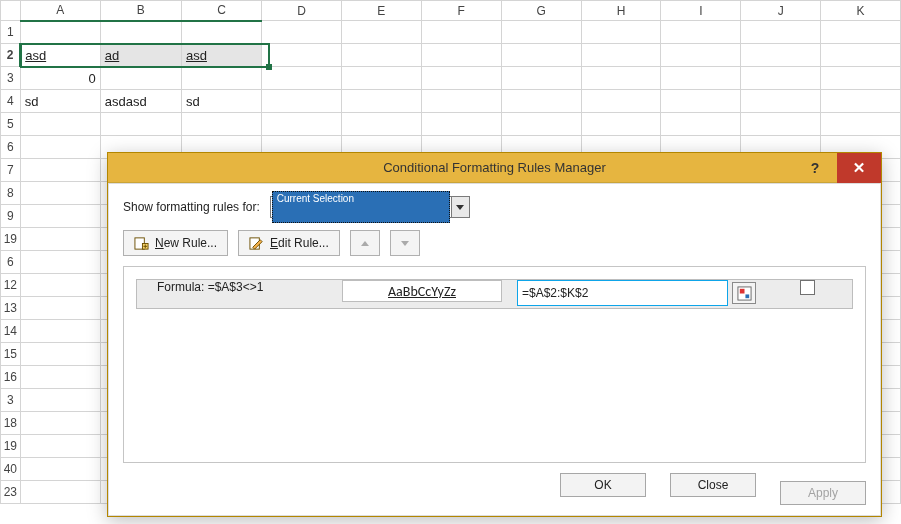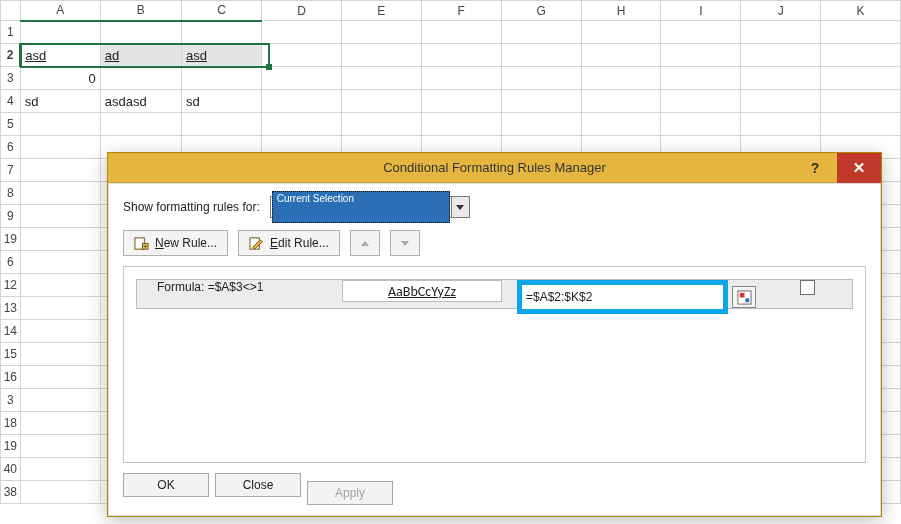--- a/index.html
+++ b/index.html
@@ -57,26 +57,26 @@
   .rh-rule { width: 190px; }
   .rh-format { width: 190px; }
   .rh-applies { flex: 1; }
   .rh-stop { width: 90px; text-align: center; }
 
   .rule-row { display: flex; align-items: flex-start; background: #ececec; border: 1px solid #bdbdbd; margin: 12px; height: 30px; }
   .rr-rule { width: 190px; padding-left: 20px; font-size: 12px; }
   .rr-format { width: 190px; display: flex; align-items: center; justify-content: center; }
   .fmt-preview { background: #fff; border: 1px solid #bdbdbd; width: 160px; height: 22px; display: flex; align-items: center; justify-content: center; text-decoration: underline; font-size: 14px; font-family: "Calibri","Segoe UI",sans-serif; }
   .rr-applies { flex: 1; display: flex; align-items: center; gap: 4px; padding-right: 6px; }
-  .refbox { flex: 1; height: 22px; border: 5px solid #0ea5e9; background: #fff; padding: 12px 4px; font-size: 12px; display: flex; align-items: center; }
+  .refbox { flex: 1; height: 22px; border: 1px solid #0ea5e9; background: #fff; padding: 12px 4px; font-size: 12px; display: flex; align-items: center; }
   .refbtn { width: 24px; height: 22px; border: 1px solid #8a8a8a; background: #f4f4f4; display: flex; align-items: center; justify-content: center; }
   .rr-stop { width: 90px; display: flex; justify-content: center; }
   .chk { width: 15px; height: 15px; border: 1px solid #707070; background: #fff; }
 
-  .dlg-buttons { display: flex; justify-content: flex-start; gap: 6px; padding-top: 10px; }
+  .dlg-buttons { display: flex; justify-content: flex-end; gap: 24px; padding-top: 10px; }
   .btn { width: 86px; height: 24px; border: 1px solid #a7a7a7; background: #f3f3f3; font-size: 12px; display: flex; align-items: center; justify-content: center; }
   .btn.disabled { color: #a3a3a3; margin-top: 8px; }
 
   svg.ico { width: 15px; height: 15px; }
   .chevdown { width:0;height:0;border-left:4px solid transparent;border-right:4px solid transparent;border-top:5px solid #333; }
   .chevdown.dis { border-top-color:#aaa; }
   .chevup { width:0;height:0;border-left:4px solid transparent;border-right:4px solid transparent;border-bottom:5px solid #aaa; }
 </style>
 </head>
 <body>
@@ -372,21 +372,21 @@
           <td></td>
           <td></td>
           <td></td>
           <td></td>
           <td></td>
           <td></td>
           <td></td>
           <td></td>
         </tr>
     <tr>
-          <th class="rowhdr">38</th>
+          <th class="rowhdr">23</th>
           <td></td>
           <td></td>
           <td></td>
           <td></td>
           <td></td>
           <td></td>
           <td></td>
           <td></td>
           <td></td>
           <td></td>

